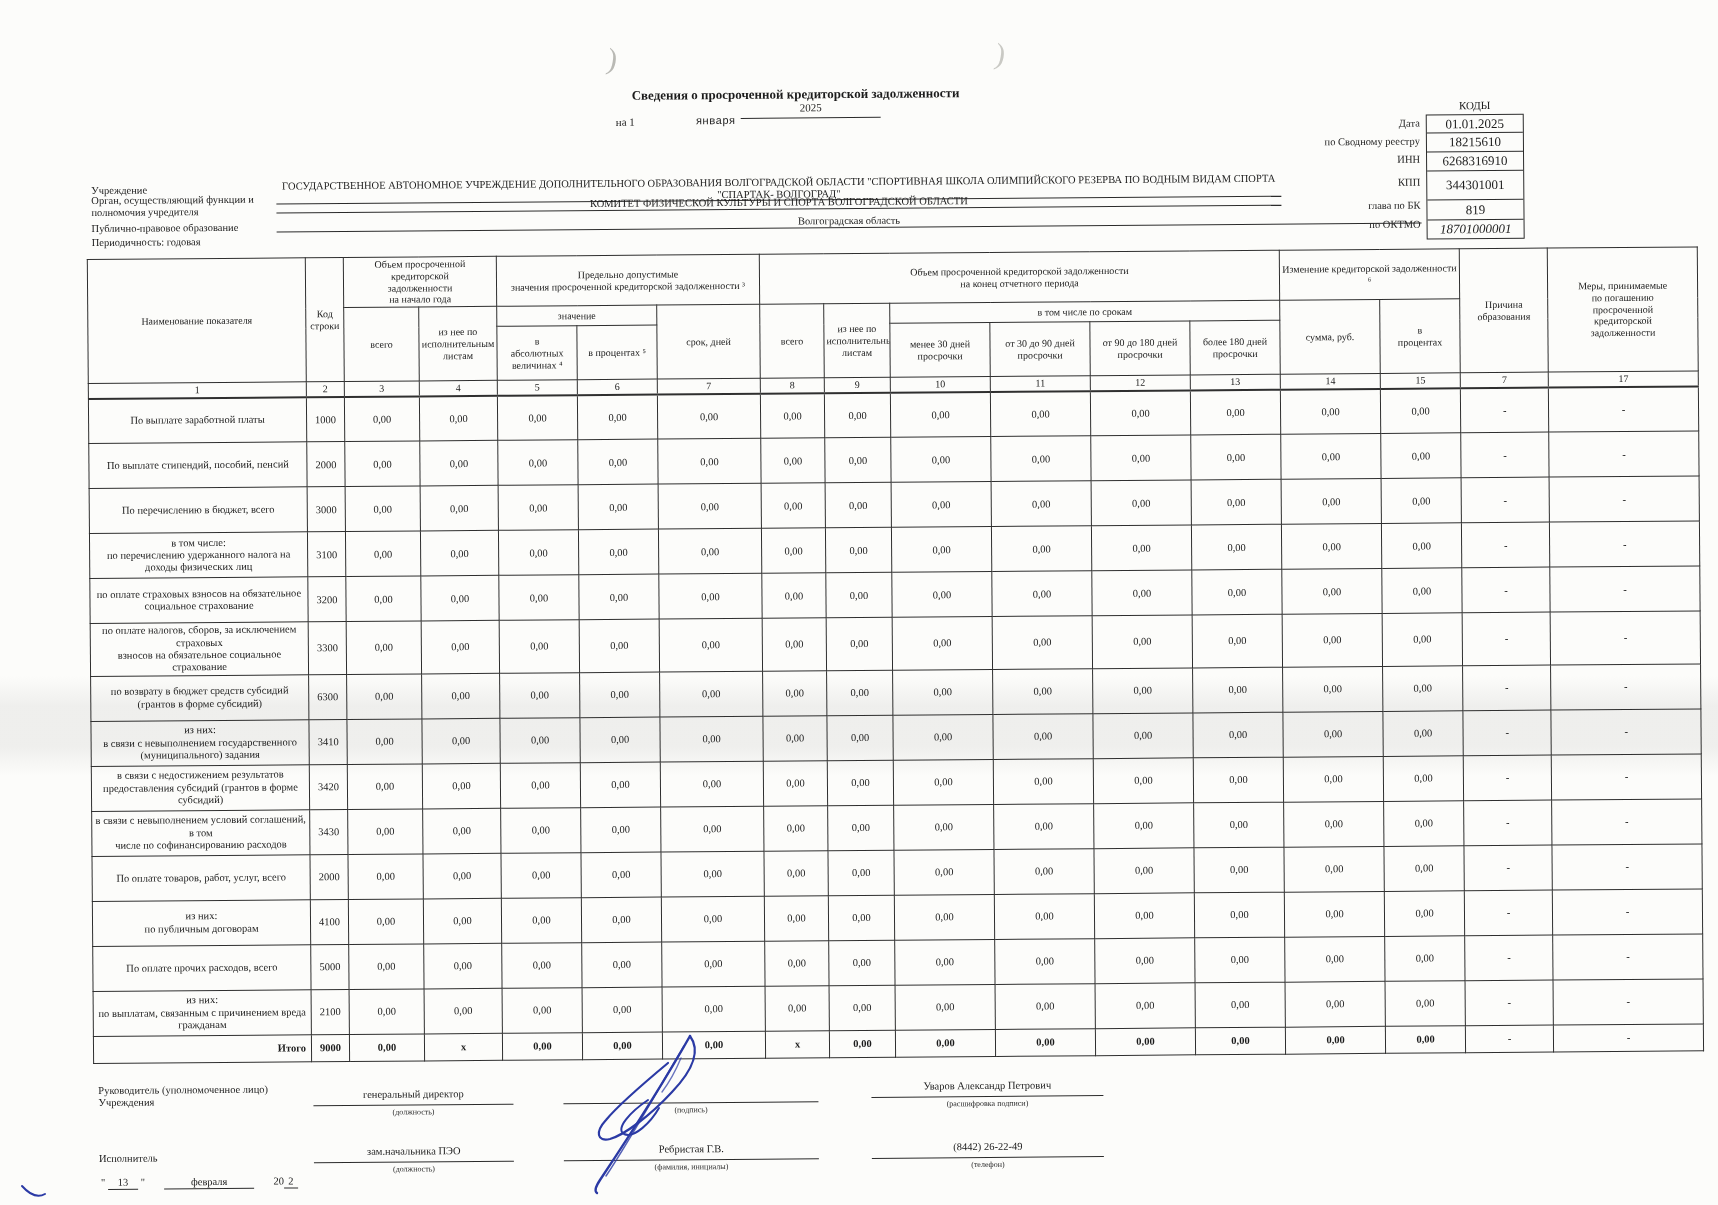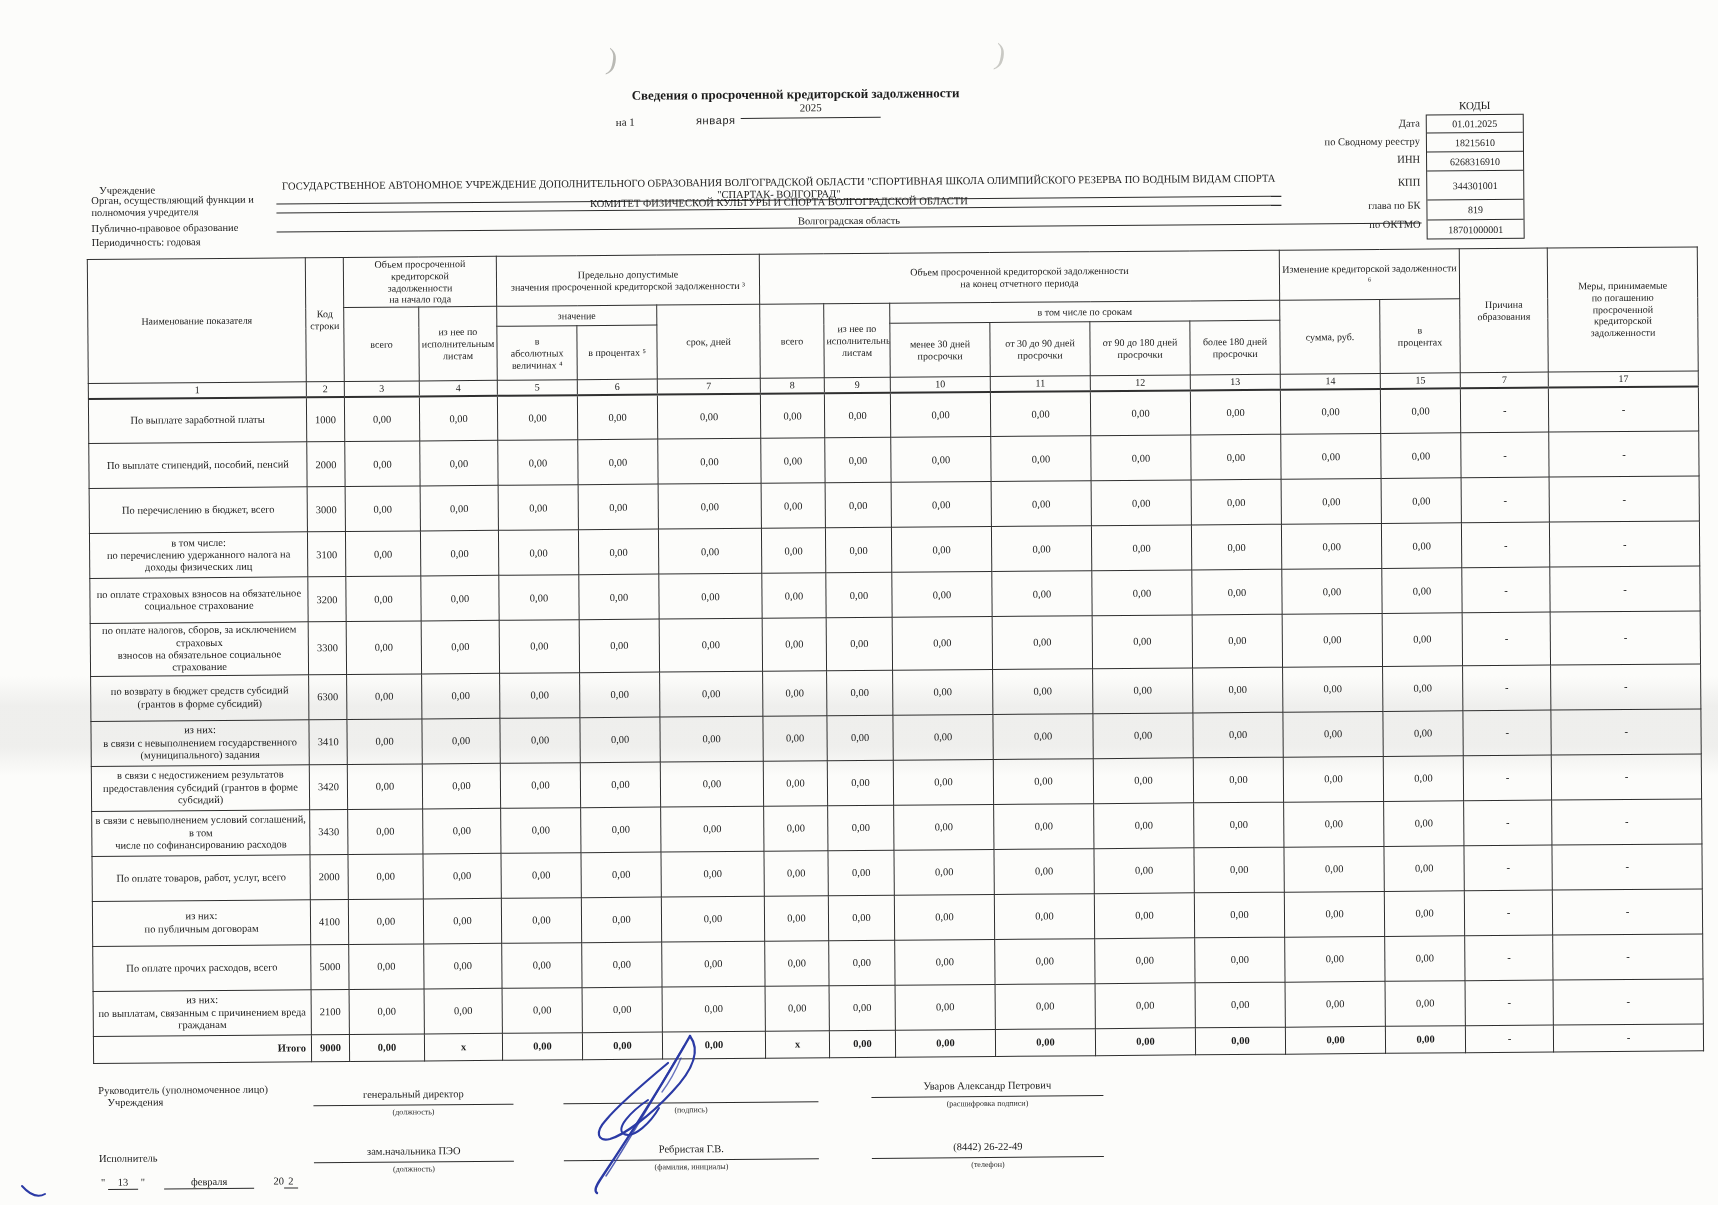--- a/index.html
+++ b/index.html
@@ -10,22 +10,22 @@
   
   .scanband{position:absolute;left:0;top:676px;width:100%;height:100px;
     background:linear-gradient(180deg,rgba(170,170,168,0) 0%,rgba(170,170,168,0.16) 30%,rgba(170,170,168,0.16) 70%,rgba(170,170,168,0) 100%);}
   .paren{position:absolute;color:#b9b9b4;font-size:30px;font-weight:300;}
   
   .title{left:440px;top:86px;width:720px;text-align:center;font-weight:bold;font-size:13px;}
   .dl-t{font-size:11px;}
   .u-line{display:inline-block;border-bottom:1px solid #2b2b2b;text-align:center;}
   .codes-label{left:1432px;top:104px;width:94px;text-align:center;font-size:11px;}
   .codes-box{left:1430px;top:119px;width:96px;border:1px solid #2b2b2b;}
-  .code-cell-row{border-bottom:1px solid #2b2b2b;display:flex;align-items:center;justify-content:center;font-size:10px;}
-  .code-cell-row:last-child{border-bottom:none;}
+  .code-cell-row{border-bottom:1px solid #2b2b2b;display:flex;align-items:center;justify-content:center;font-size:13px;}
+  .code-cell-row:last-child{border-bottom:none;font-style:italic;}
   .codes-labels{left:1196px;top:119px;width:228px;text-align:right;font-size:10.5px;}
   .code-lab-row{display:flex;align-items:center;justify-content:flex-end;}
   .orglab{font-size:10.5px;line-height:1.15;}
   .orgval{text-align:center;font-size:10.5px;border-bottom:1px solid #2b2b2b;line-height:1.1;}
   
   table.main{position:absolute;top:253px;left:90px;width:1610px;border-collapse:collapse;table-layout:fixed;
              border:1.5px solid #262626;}
   table.main th,table.main td{border:1px solid #2f2f2f;font-weight:normal;vertical-align:middle;
              text-align:center;padding:1px 2px;overflow:hidden;}
   table.main th{font-size:10px;line-height:1.18;white-space:pre-line;}
@@ -70,21 +70,21 @@
     </div>
     <div class="abs codes-box">
       <div class="code-cell-row" style="height:17px;">01.01.2025</div>
       <div class="code-cell-row" style="height:18px;">18215610</div>
       <div class="code-cell-row" style="height:18px;">6268316910</div>
       <div class="code-cell-row" style="height:28px;">344301001</div>
       <div class="code-cell-row" style="height:19px;">819</div>
       <div class="code-cell-row" style="height:18px;">18701000001</div>
     </div>
 
-    <div class="abs orglab" style="left:103px;top:179px;">Учреждение</div>
+    <div class="abs orglab" style="left:95px;top:179px;">Учреждение</div>
     <div class="abs orgval" style="left:280px;top:176px;width:1005px;">ГОСУДАРСТВЕННОЕ АВТОНОМНОЕ УЧРЕЖДЕНИЕ ДОПОЛНИТЕЛЬНОГО ОБРАЗОВАНИЯ ВОЛГОГРАДСКОЙ ОБЛАСТИ "СПОРТИВНАЯ ШКОЛА ОЛИМПИЙСКОГО РЕЗЕРВА ПО ВОДНЫМ ВИДАМ СПОРТА "СПАРТАК- ВОЛГОГРАД"</div>
     <div class="abs orglab" style="left:95px;top:189px;white-space:pre-line;">Орган, осуществляющий функции и
 полномочия учредителя</div>
     <div class="abs orgval" style="left:280px;top:196px;width:1005px;">КОМИТЕТ ФИЗИЧЕСКОЙ КУЛЬТУРЫ И СПОРТА ВОЛГОГРАДСКОЙ ОБЛАСТИ</div>
     <div class="abs orglab" style="left:95px;top:217px;">Публично-правовое образование</div>
     <div class="abs orgval" style="left:280px;top:215px;width:1145px;">Волгоградская область</div>
     <div class="abs orglab" style="left:95px;top:231px;">Периодичность: годовая</div>
 
     <table class="main">
       <colgroup>
@@ -469,21 +469,21 @@
             <td class="val-cell">0,00</td>
             <td class="val-cell">0,00</td>
             <td class="val-cell">0,00</td>
             <td class="dash-cell">-</td>
             <td class="dash-cell">-</td>
           </tr>
         </tbody>
     </table>
 
     <div class="abs ftext" style="left:95px;top:1079px;">Руководитель (уполномоченное лицо)</div>
-    <div class="abs ftext" style="left:104px;top:1091px;">Учреждения</div>
+    <div class="abs ftext" style="left:95px;top:1091px;">Учреждения</div>
     <div class="abs fline" style="left:310px;top:1085px;width:200px;height:16px;">генеральный  директор</div>
     <div class="abs fcap" style="left:310px;top:1104px;width:200px;">(должность)</div>
     <div class="abs fline" style="left:560px;top:1085px;width:255px;height:16px;"></div>
     <div class="abs fcap" style="left:560px;top:1104px;width:255px;">(подпись)</div>
     <div class="abs fline" style="left:868px;top:1081px;width:232px;height:16px;">Уваров Александр Петрович</div>
     <div class="abs fcap" style="left:868px;top:1100px;width:232px;">(расшифровка подписи)</div>
 
     <div class="abs ftext" style="left:95px;top:1147px;">Исполнитель</div>
     <div class="abs fline" style="left:310px;top:1142px;width:200px;height:16px;">зам.начальника ПЭО</div>
     <div class="abs fcap" style="left:310px;top:1161px;width:200px;">(должность)</div>

